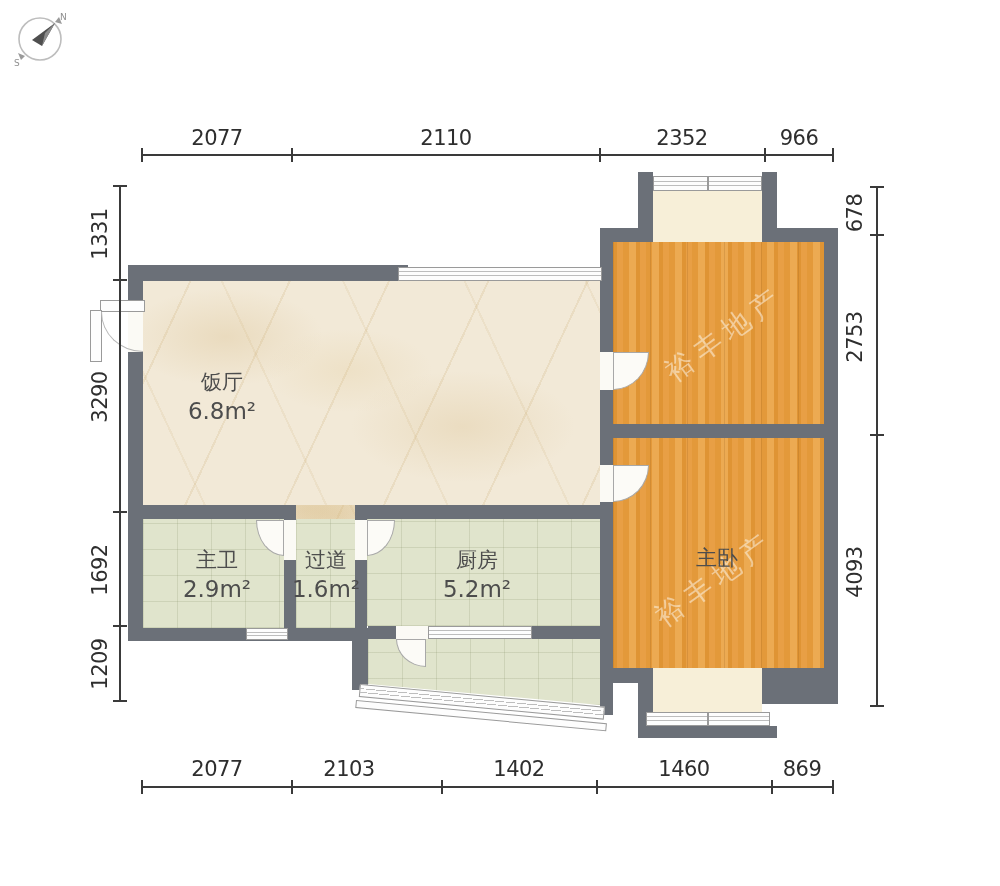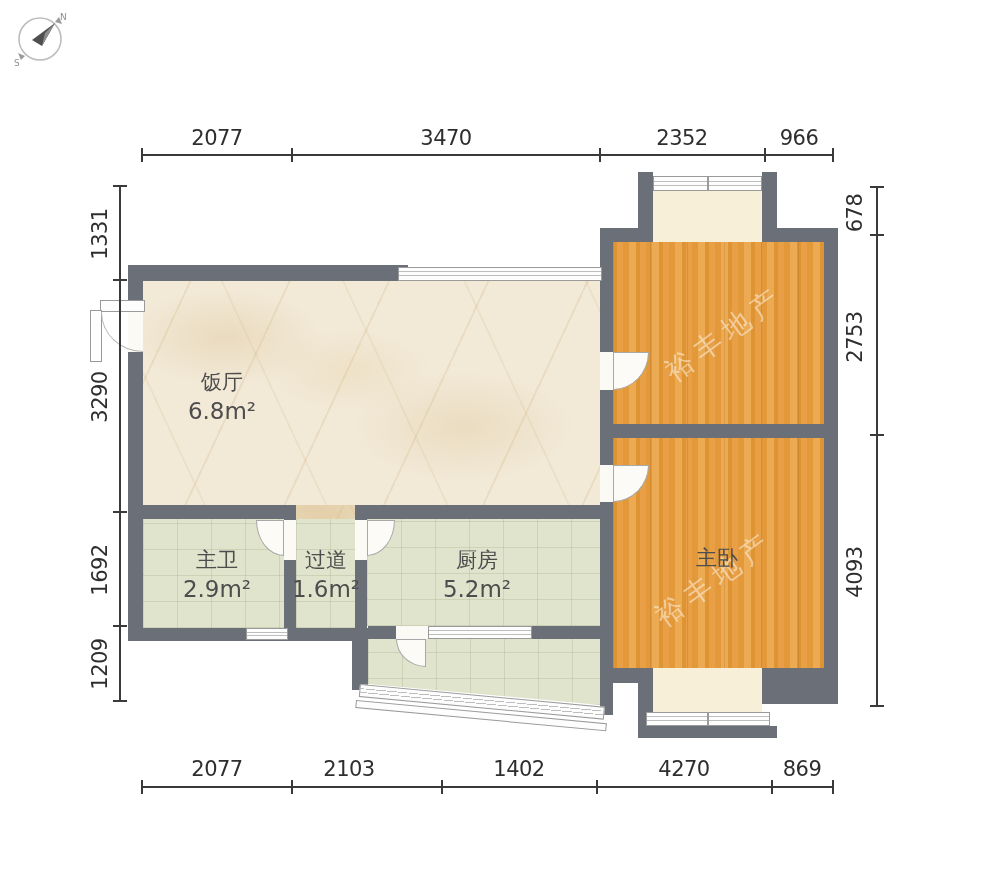--- a/index.html
+++ b/index.html
@@ -148,35 +148,35 @@
     <div class="room-area">5.2m²</div>
   </div>
 
   <div class="dim-line" style="left:142px;top:154px;width:691px;height:2px"></div>
   <div class="tick-v" style="left:141px;top:148px"></div>
   <div class="tick-v" style="left:291px;top:148px"></div>
   <div class="tick-v" style="left:599px;top:148px"></div>
   <div class="tick-v" style="left:764px;top:148px"></div>
   <div class="tick-v" style="left:832px;top:148px"></div>
   <div class="dim-label" style="left:187px;top:126px;width:60px">2077</div>
-  <div class="dim-label" style="left:416px;top:126px;width:60px">3470</div>
+  <div class="dim-label" style="left:416px;top:126px;width:60px">2110</div>
   <div class="dim-label" style="left:652px;top:126px;width:60px">2352</div>
   <div class="dim-label" style="left:769px;top:126px;width:60px">966</div>
 
   <div class="dim-line" style="left:142px;top:786px;width:691px;height:2px"></div>
   <div class="tick-v" style="left:141px;top:780px"></div>
   <div class="tick-v" style="left:291px;top:780px"></div>
   <div class="tick-v" style="left:441px;top:780px"></div>
   <div class="tick-v" style="left:596px;top:780px"></div>
   <div class="tick-v" style="left:771px;top:780px"></div>
   <div class="tick-v" style="left:832px;top:780px"></div>
   <div class="dim-label" style="left:187px;top:757px;width:60px">2077</div>
   <div class="dim-label" style="left:319px;top:757px;width:60px">2103</div>
   <div class="dim-label" style="left:489px;top:757px;width:60px">1402</div>
-  <div class="dim-label" style="left:654px;top:757px;width:60px">4270</div>
+  <div class="dim-label" style="left:654px;top:757px;width:60px">1460</div>
   <div class="dim-label" style="left:772px;top:757px;width:60px">869</div>
 
   <div class="dim-line" style="left:119px;top:186px;width:2px;height:515px"></div>
   <div class="tick-h" style="left:113px;top:185px"></div>
   <div class="tick-h" style="left:113px;top:279px"></div>
   <div class="tick-h" style="left:113px;top:511px"></div>
   <div class="tick-h" style="left:113px;top:625px"></div>
   <div class="tick-h" style="left:113px;top:700px"></div>
   <div class="dim-label-v" style="left:68px;top:222px">1331</div>
   <div class="dim-label-v" style="left:68px;top:385px">3290</div>

